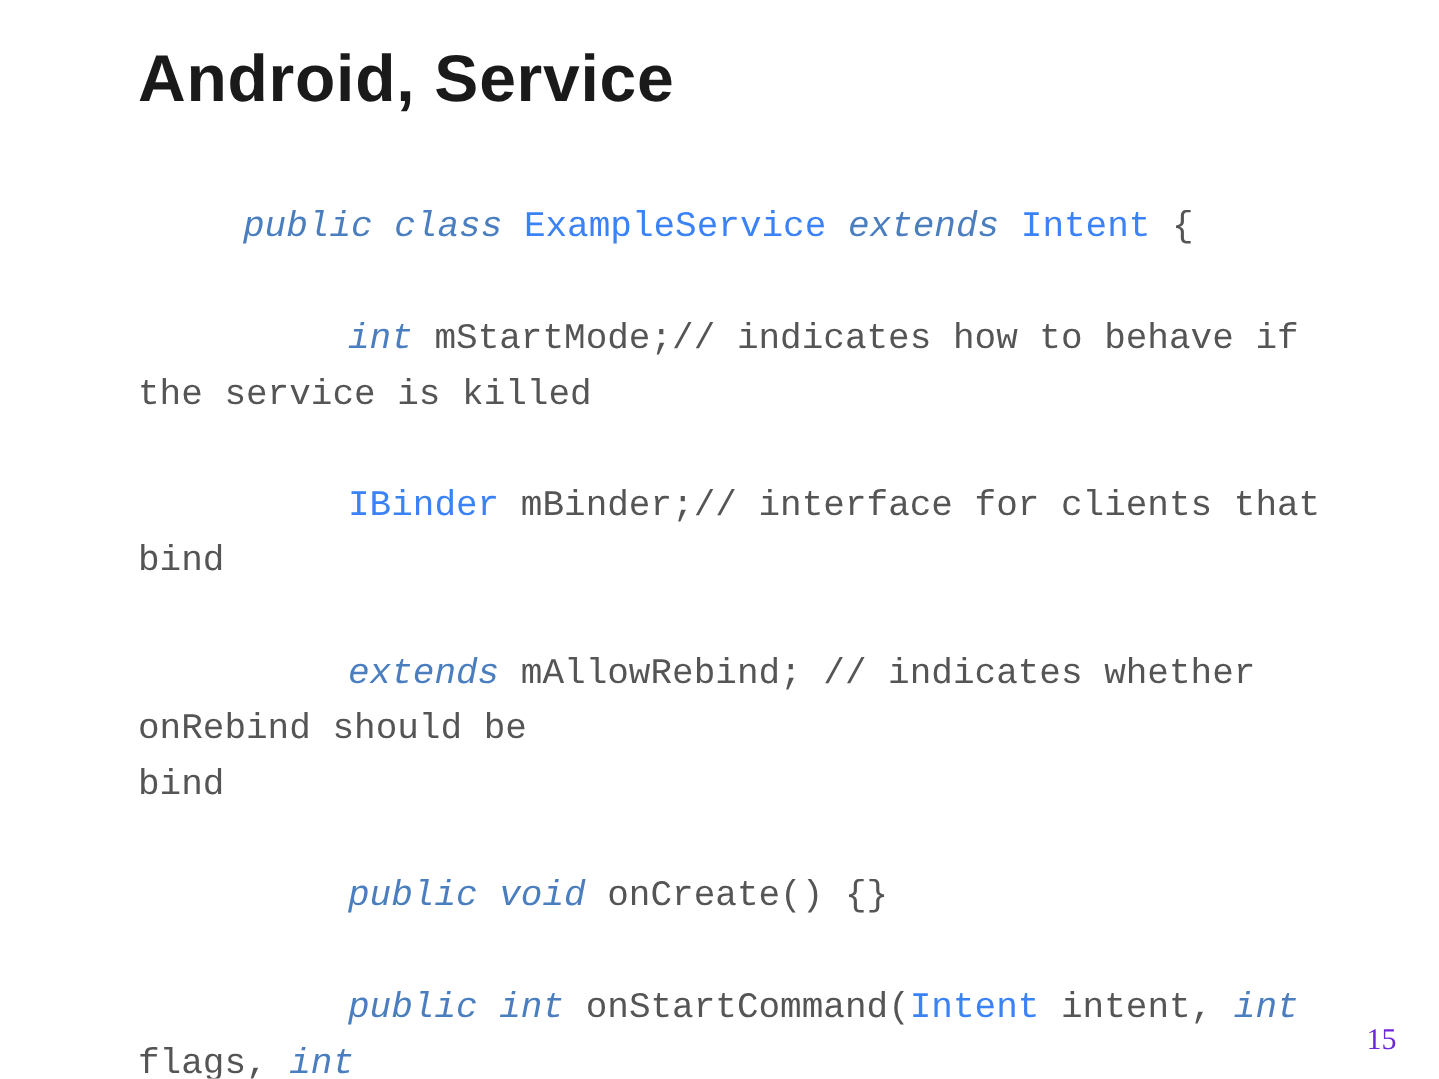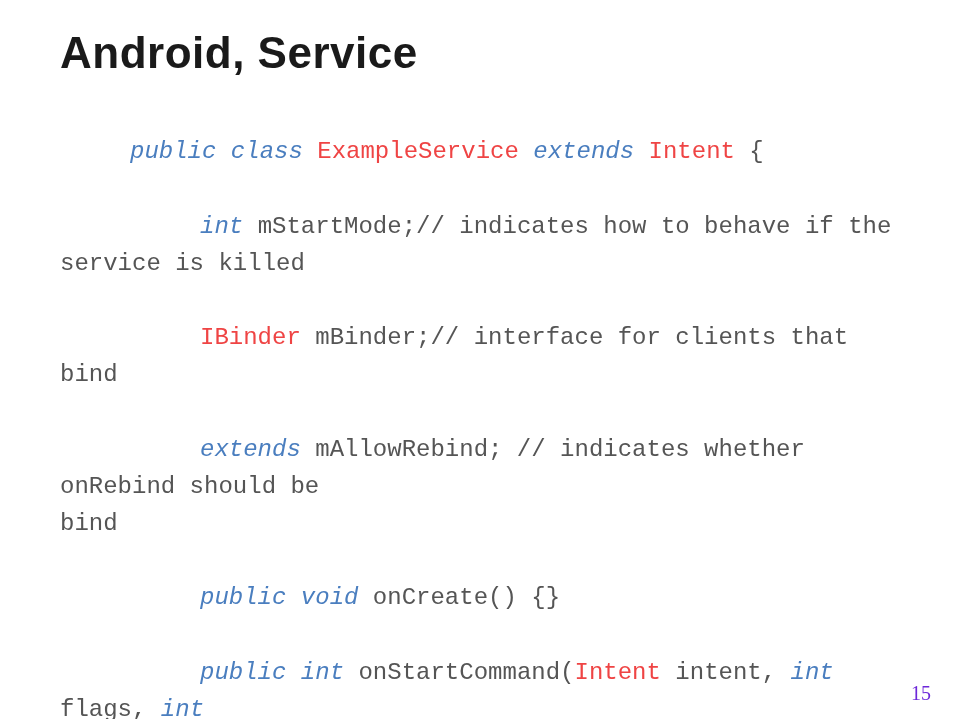--- a/index.html
+++ b/index.html
@@ -9,41 +9,41 @@
     height: 719px;
     background: #ffffff;
     font-family: Georgia, "Times New Roman", serif;
     overflow: hidden;
   }
   .slide {
     position: relative;
     width: 959px;
     height: 719px;
     box-sizing: border-box;
-    padding: 28px 60px 40px 60px;
+    padding: 28px 60px 40px 92px;
   }
   .title {
     font-family: "Segoe UI", "Helvetica Neue", Arial, sans-serif;
     font-weight: 700;
     font-size: 44px;
     color: #1a1a1a;
     margin: 0 0 18px 0;
     letter-spacing: 0.5px;
   }
   .code {
     font-family: "Consolas", "Menlo", "Courier New", monospace;
     font-size: 24px;
     line-height: 1.55;
     color: #555555;
     white-space: pre-wrap;
     word-wrap: normal;
   }
   .code .seg { display: inline; }
   .blue   { color: #4a7ebf; font-style: italic; }   
-  .purple { color: #ef4444; }   
+  .purple { color: #3b82f6; }   
   .gray   { color: #555555; }   
   .page-num {
     position: absolute;
     bottom: 14px;
     right: 28px;
     font-family: Georgia, serif;
     font-size: 20px;
     color: #6d28d9;
   }
   .indent1 { display:inline-block; width: 70px; }

